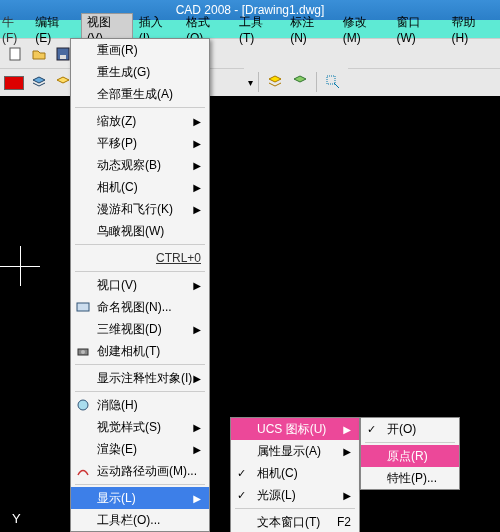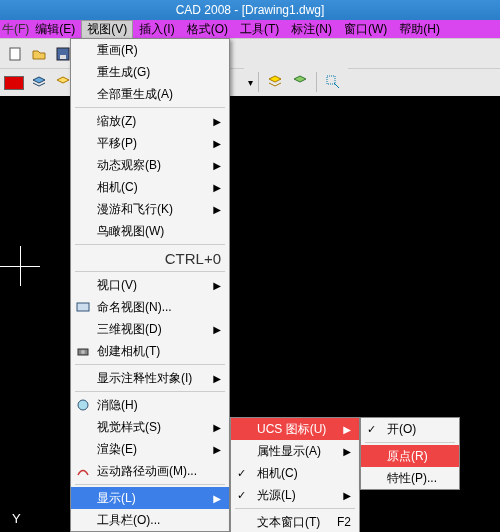--- a/index.html
+++ b/index.html
@@ -1,44 +1,44 @@
 <!DOCTYPE html>
 <html><head>
 <meta charset="utf-8">
 <style>
 * { margin: 0; padding: 0; box-sizing: border-box; font-family: "Microsoft YaHei", Tahoma, sans-serif; font-size: 12px; }
 body { background: #000; width: 500px; height: 532px; overflow: hidden; position: relative; }
 .titlebar { background: linear-gradient(to bottom, #3a8fd8, #2b7fc8); color: #fff; height: 20px; line-height: 20px; padding: 0 4px; display: flex; align-items: center; flex-direction: column; }
 .titlebar svg { margin-right: 4px; }
-.menubar { background: #d946ef; height: 18px; display: flex; align-items: center; padding: 0 2px; }
+.menubar { background: #5eead4; height: 18px; display: flex; align-items: center; padding: 0 2px; }
 .menubar-item { padding: 1px 6px; cursor: default; }
 .menubar-item.active { background: #d0d0d0; border: 1px solid #999; padding: 0 5px; }
 .menubar-frag { color: #333; }
 .toolbar1 { background: #e8e8e8; height: 30px; display: flex; align-items: center; padding: 0 4px; gap: 2px; border-top: 1px solid #ccc; }
 .toolbar2 { background: #e8e8e8; height: 28px; display: flex; align-items: center; padding: 0 4px; gap: 2px; border-top: 1px solid #ccc; }
 .tb-btn { width: 22px; height: 22px; display: flex; align-items: center; justify-content: center; }
 .tb-sep { width: 1px; height: 20px; background: #bbb; margin: 0 2px; }
 .swatch { width: 20px; height: 14px; border: 1px solid #666; margin-right: 2px; }
 .layerbox { background: #fff; border: 1px solid #999; height: 20px; display: flex; align-items: center; padding: 0 4px; gap: 4px; flex: 0 0 auto; width: 52px; }
 .canvas { position: absolute; top: 96px; left: 0; right: 0; bottom: 0; background: #000; }
 .crosshair { position: absolute; top: 170px; left: 20px; }
 .crosshair::before { content: ""; position: absolute; width: 40px; height: 1px; background: #fff; top: 0; left: -20px; }
 .crosshair::after { content: ""; position: absolute; width: 1px; height: 40px; background: #fff; top: -20px; left: 0; }
 .axis { position: absolute; bottom: 6px; left: 12px; color: #fff; font-size: 13px; }
-.dropdown { position: absolute; top: 38px; left: 70px; width: 160px; background: #f4f4f4; border: 1px solid #888; box-shadow: 2px 2px 4px rgba(0,0,0,0.4); }
+.dropdown { position: absolute; top: 38px; left: 70px; width: 140px; background: #f4f4f4; border: 1px solid #888; box-shadow: 2px 2px 4px rgba(0,0,0,0.4); }
 .dropdown-item { height: 22px; display: flex; align-items: center; padding: 0 8px 0 26px; position: relative; }
 .dropdown-item.hl { background: #3d7fe8; color: #fff; }
 .dropdown-item .arrow { margin-left: auto; font-size: 10px; }
-.dropdown-item .shortcut { margin-left: auto; font-size: 15px; color: #333; }
+.dropdown-item .shortcut { margin-left: auto; font-size: 12px; color: #333; text-decoration: underline; }
 .dropdown-item .icon { position: absolute; left: 4px; width: 16px; height: 16px; display: flex; align-items: center; justify-content: center; }
 .dropdown-sep { height: 1px; background: #ccc; margin: 2px 4px; }
 .submenu1 { position: absolute; top: 417px; left: 230px; width: 130px; background: #f4f4f4; border: 1px solid #888; box-shadow: 2px 2px 4px rgba(0,0,0,0.4); }
 .submenu2 { position: absolute; top: 417px; left: 360px; width: 100px; background: #f4f4f4; border: 1px solid #888; box-shadow: 2px 2px 4px rgba(0,0,0,0.4); }
 .sm-item { height: 22px; display: flex; align-items: center; padding: 0 8px 0 26px; position: relative; }
-.sm-item.hl { background: #ef4444; color: #fff; }
+.sm-item.hl { background: #ec4899; color: #fff; }
 .sm-item .arrow { margin-left: auto; font-size: 10px; }
 .sm-item .check { position: absolute; left: 6px; font-size: 11px; }
 .sm-item .arrow.white { color: #fff; }
 .sm-sep { height: 1px; background: #ccc; margin: 2px 4px; }
 </style>
 </head>
 <body>
 
 <div class="titlebar">
   <svg width="14" height="14">
@@ -48,20 +48,21 @@
 </div>
 
 <div class="menubar">
   <span class="menubar-frag">牛(F)</span>
   <span class="menubar-item">编辑(E)</span>
   <span class="menubar-item active">视图(V)</span>
   <span class="menubar-item">插入(I)</span>
   <span class="menubar-item">格式(O)</span>
   <span class="menubar-item">工具(T)</span>
   <span class="menubar-item">标注(N)</span>
+  <span class="menubar-item">修改(M)</span>
   <span class="menubar-item">窗口(W)</span>
   <span class="menubar-item">帮助(H)</span>
 </div>
 
 <div class="toolbar1">
   <div class="tb-btn">
       <svg width="16" height="16">
         <rect x="3" y="2" width="10" height="12" fill="#fff" stroke="#555"></rect>
       </svg>
     </div>

